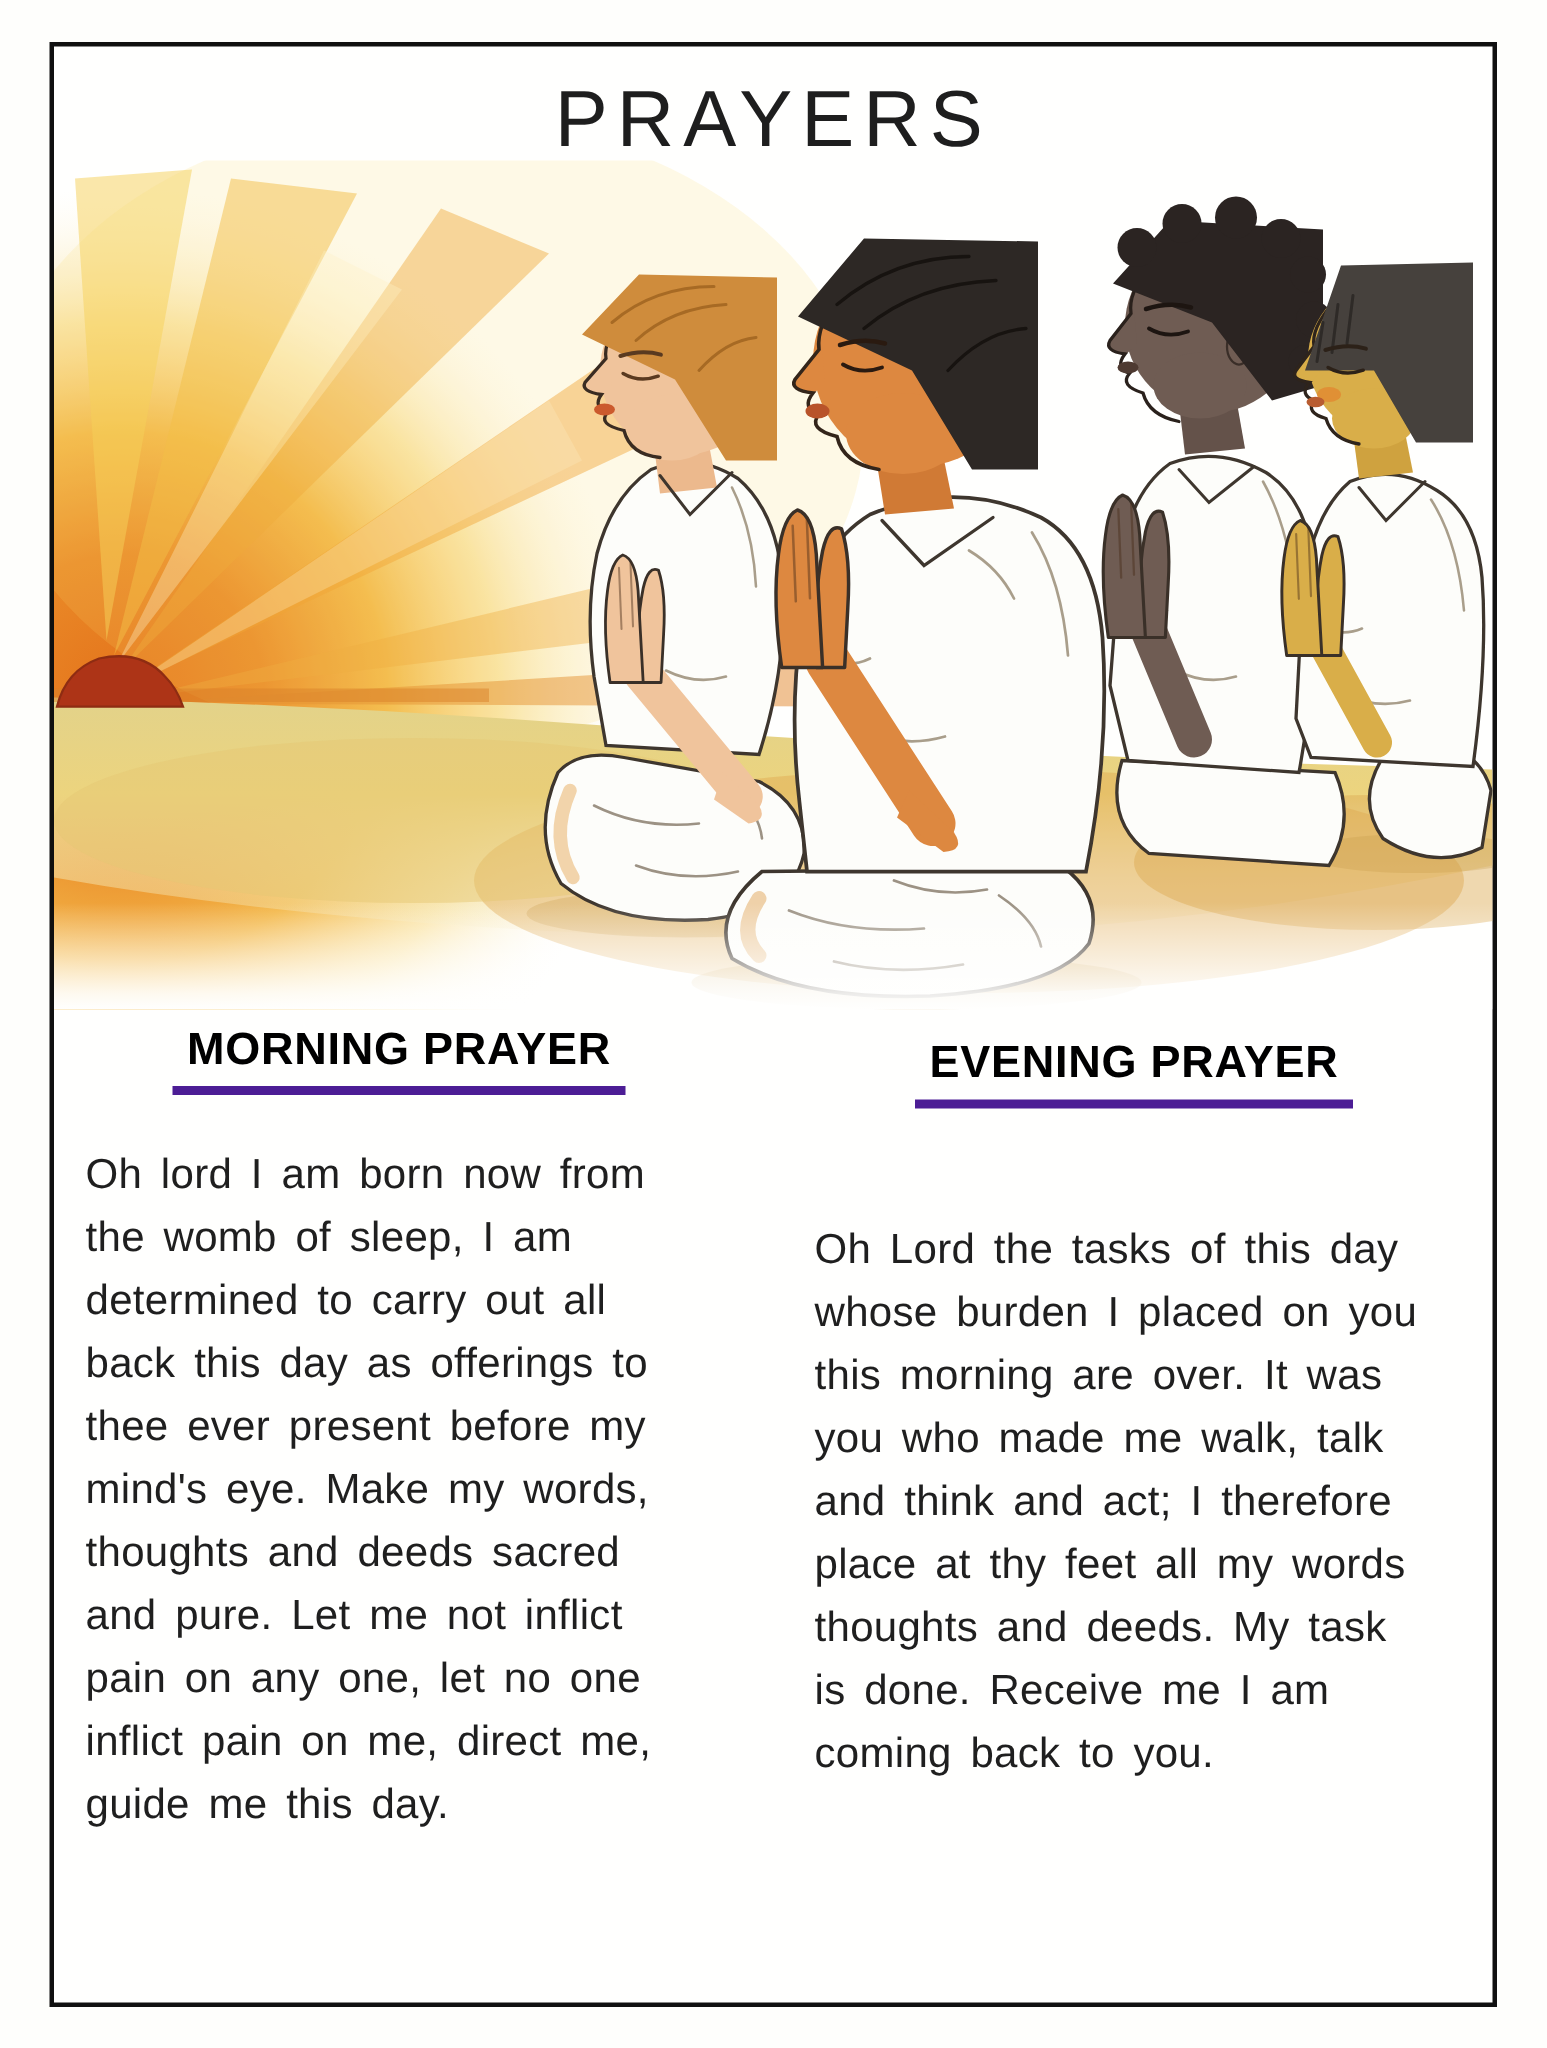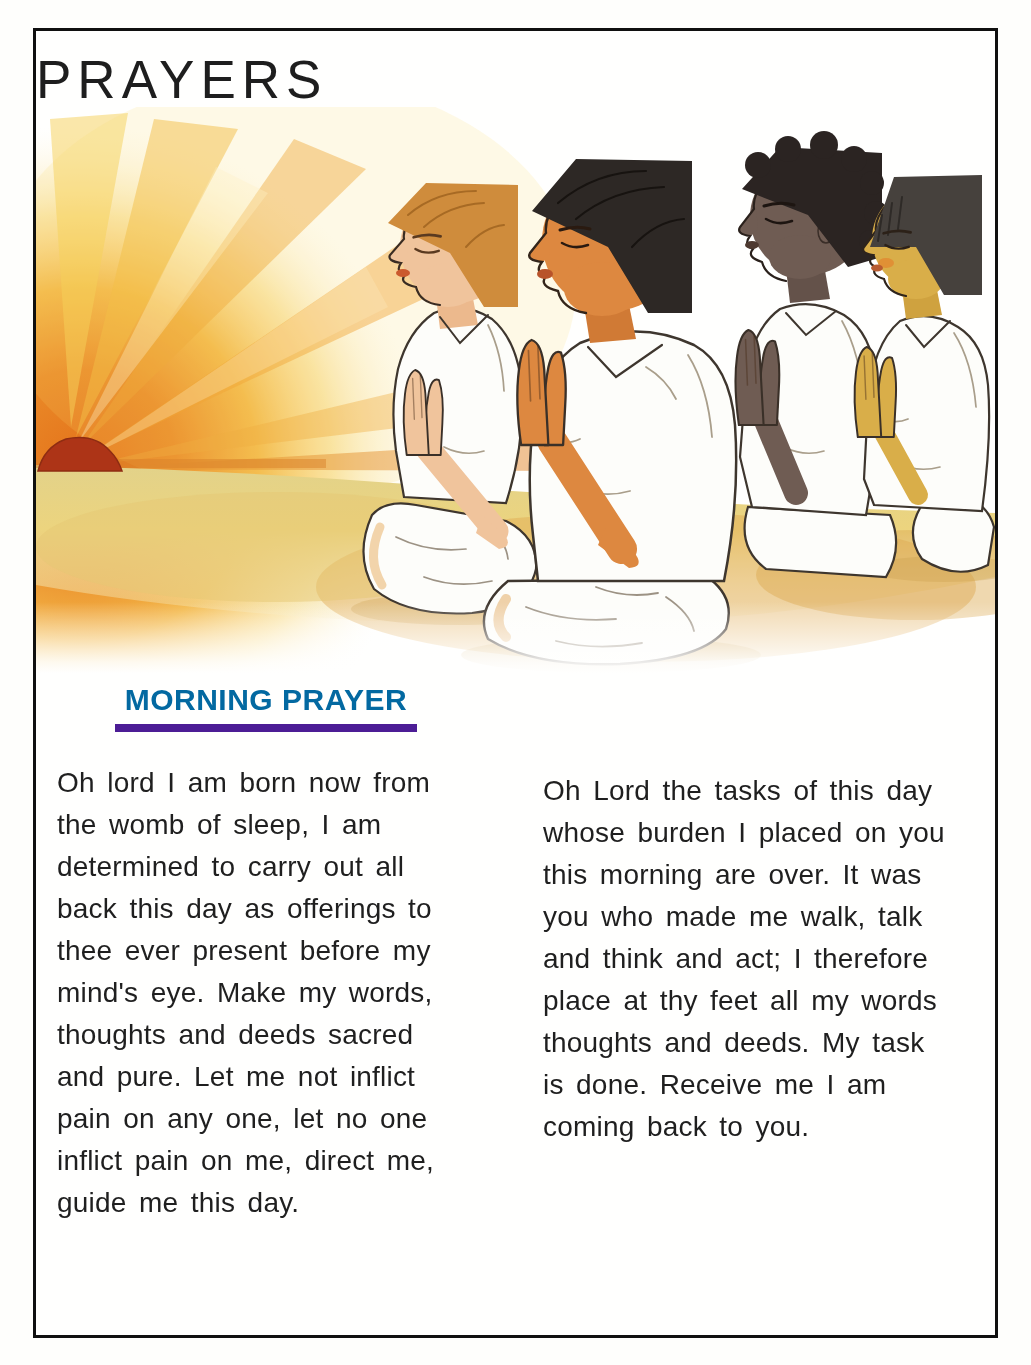--- a/index.html
+++ b/index.html
@@ -7,38 +7,38 @@
     width:1031px;height:1365px;position:relative;background:#ffffff;
     font-family:"Liberation Sans", sans-serif;color:#1c1c1c;
     -webkit-font-smoothing:antialiased;
   }
   .page{position:absolute;inset:0;background:#fefefc;overflow:hidden;}
   .frame{
     position:absolute;left:33px;top:28px;width:959px;height:1304px;
     border:3px solid #101010;background:#fffffe;
   }
   .title{
-    position:absolute;top:18px;left:0;width:959px;text-align:left;
+    position:absolute;top:18px;left:0;width:959px;text-align:center;
     font-size:53px;font-weight:400;letter-spacing:6px;color:#1e1e1e;
   }
   .illustration{position:absolute;top:76px;left:0;width:959px;height:566px;}
   .illustration svg{display:block;width:959px;height:566px;}
   .col-heading{position:absolute;text-align:center;}
   .col-heading.left{top:652px;left:0;width:460px;}
   .col-heading.right{top:661px;left:500px;width:440px;}
   .col-heading span{
     display:inline-block;font-size:30px;font-weight:bold;letter-spacing:.5px;
-    color:#0369a1;border-bottom:8px solid #4c1d95;padding:0 10px 7px 10px;
+    color:#000000;border-bottom:6px solid #4c1d95;padding:0 10px 7px 10px;
   }
   .prayer-body{
     position:absolute;font-size:28px;line-height:42px;letter-spacing:.2px;
     word-spacing:4.5px;color:#1f1f1f;white-space:pre-line;
   }
   .prayer-body.left{top:731px;left:21px;width:474px;}
-  .prayer-body.right{top:739px;left:507px;width:460px;}
+  .prayer-body.right{top:781px;left:507px;width:460px;}
   .footer{
     position:absolute;top:1252px;left:0;width:959px;text-align:center;
     font-size:29px;color:#1d1d1d;letter-spacing:.5px;
     transform:translateX(-26px);
   }
 </style>
 </head>
 <body>
 
 <div class="page">
@@ -200,20 +200,23 @@
           <use href="#pray-hands" transform="translate(504,338) scale(1.05)" fill="#dd8840"></use>
         </g>
 
         <rect x="0" y="495" width="959" height="71" fill="url(#fadeWhite)"></rect>
       </svg>
     </div>
 
     <div class="col-heading left">
       <span>MORNING PRAYER</span>
     </div>
+    <div class="col-heading right">
+      <span>EVENING PRAYER</span>
+    </div>
 
     <div class="prayer-body left">Oh lord I am born now from
 the womb of sleep, I am
 determined to carry out all
 back this day as offerings to
 thee ever present before my
 mind's eye. Make my words,
 thoughts and deeds sacred
 and pure. Let me not inflict
 pain on any one, let no one

